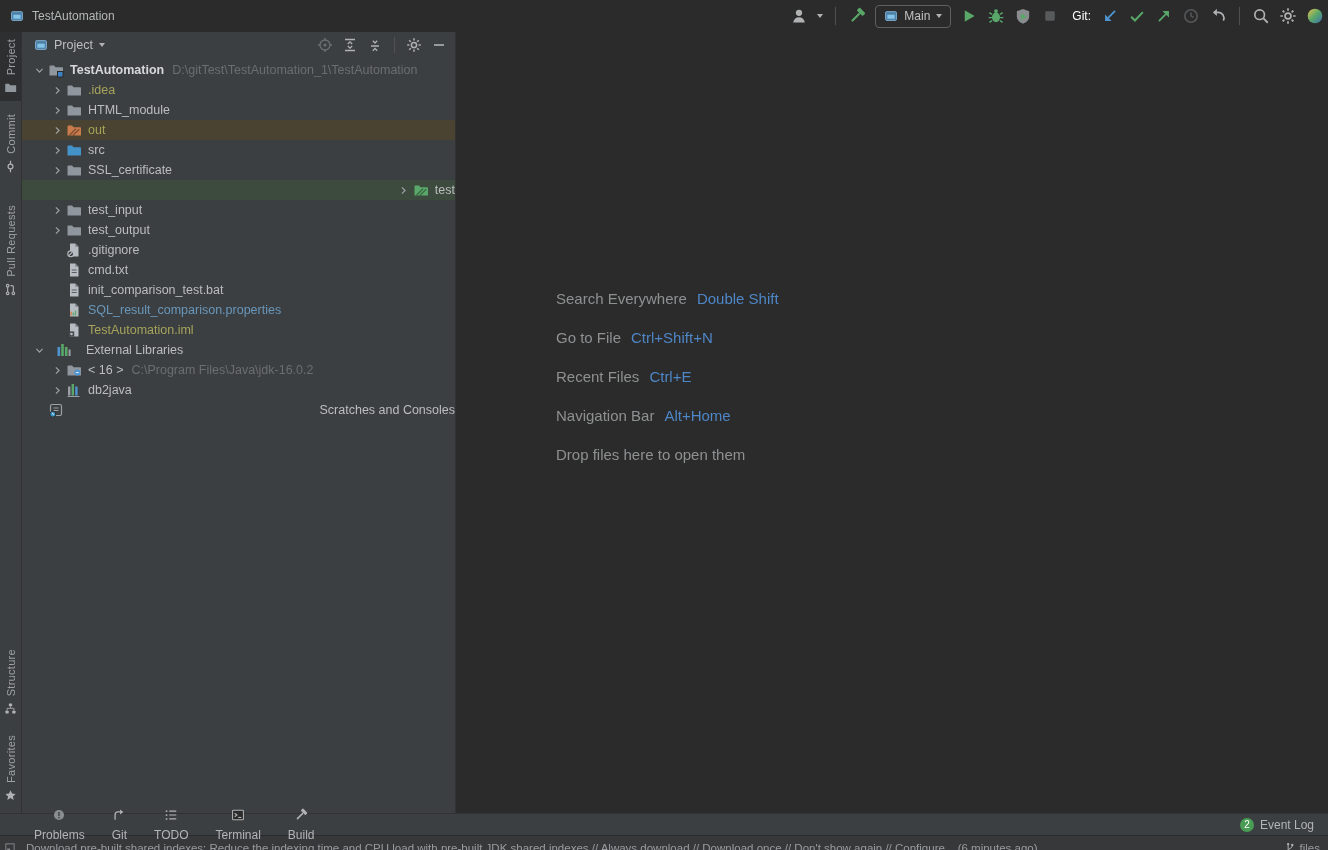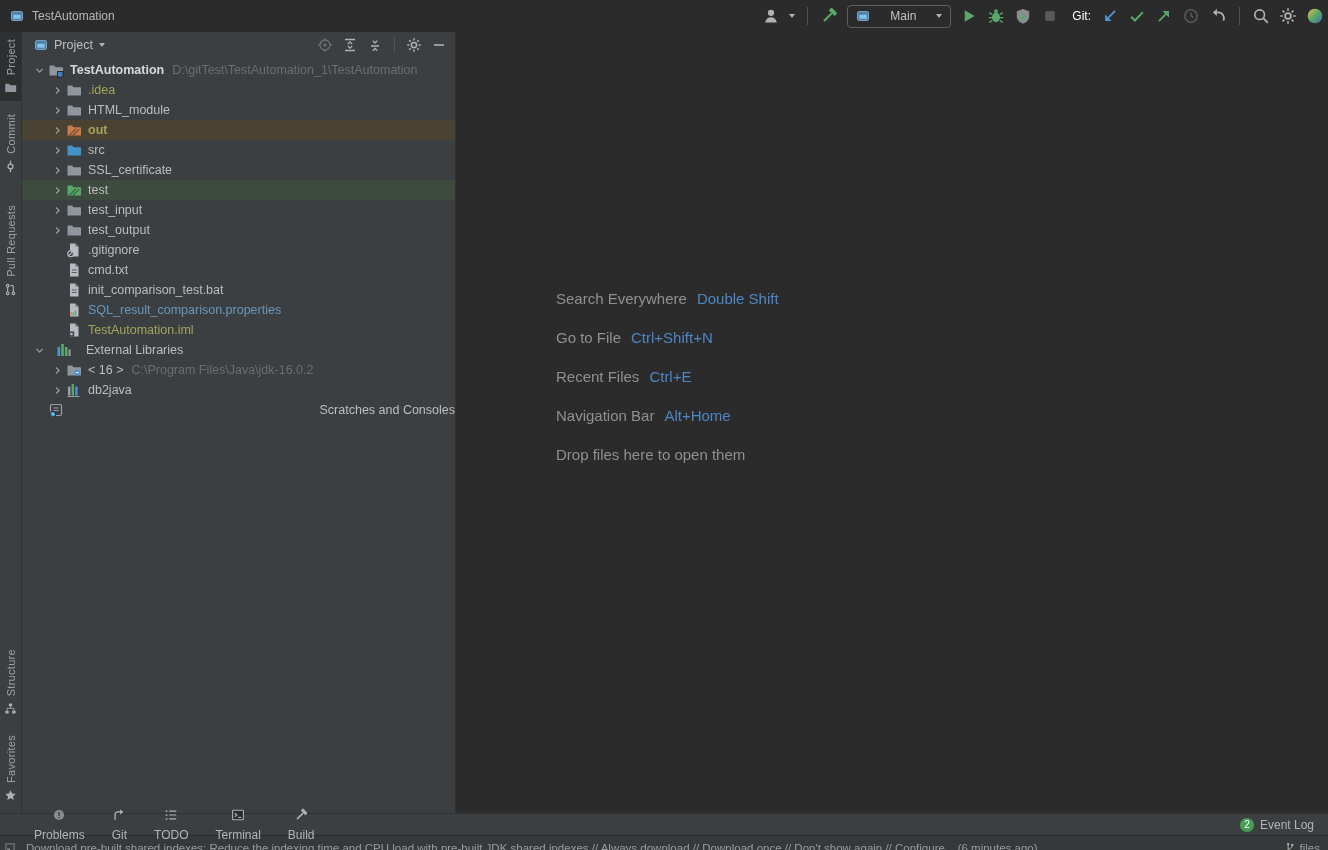--- a/index.html
+++ b/index.html
@@ -9,21 +9,21 @@
 
   
   .titlebar { height:32px; background:#2b2b2b; display:flex; align-items:center; justify-content:space-between; padding-left:10px; }
   .tb-left { display:flex; align-items:center; gap:8px; font-size:12px; color:#b5b8ba; }
   .icon14 { width:14px; height:14px; display:inline-flex; flex:none; }
   .main-toolbar { display:flex; align-items:center; gap:9px; padding-right:4px; height:100%; }
   .tb-icon { width:18px; height:18px; display:inline-flex; flex:none; cursor:pointer; }
   .tb-icon.dim { opacity:.55; }
   .tb-sep { width:1px; height:18px; background:#515151; margin:0 3px; }
   .caret { width:0; height:0; border-left:3.5px solid transparent; border-right:3.5px solid transparent; border-top:4px solid #AFB1B3; display:inline-block; }
-  .run-box { display:flex; align-items:center; gap:20px; border:1px solid #5e6062; border-radius:4px; padding:2px 8px; height:23px; cursor:pointer; }
+  .run-box { display:flex; align-items:center; gap:6px; border:1px solid #5e6062; border-radius:4px; padding:2px 8px; height:23px; cursor:pointer; }
   .run-box .lbl { font-size:12px; color:#c0c2c4; }
   .git-label { font-size:12px; color:#ffffff; margin:0 1px 0 4px; }
 
   
   .body-row { display:flex; height:781px; }
 
   
   .stripe { width:22px; background:#3c3f41; border-right:1px solid #323232; display:flex; flex-direction:column; justify-content:space-between; flex:none; }
   .stripe-group { display:flex; flex-direction:column; align-items:center; width:100%; }
   .stripe-tab { display:flex; flex-direction:column; align-items:center; gap:6px; padding:7px 0; width:100%; cursor:pointer; }
@@ -40,21 +40,21 @@
   .panel-header { height:26px; display:flex; align-items:center; gap:6px; padding:0 8px 0 12px; flex:none; }
   .panel-header .lbl { font-size:12.5px; color:#bcbec0; }
   .hdr-icons { margin-left:auto; display:flex; align-items:center; gap:9px; }
   .hdr-icon { width:16px; height:16px; display:inline-flex; cursor:pointer; }
   .hdr-icon.dim { opacity:.5; }
   .hdr-sep { width:1px; height:16px; background:#515151; margin:0 2px; }
 
   .tree { padding-top:2px; overflow:hidden; }
   .tree-row { display:flex; align-items:center; height:20px; font-size:12.5px; color:#bbbdbf; white-space:nowrap; cursor:pointer; }
   .row-excluded { background:#4a4331; }
-  .row-test { background:#3d4a3e; }
+  .row-test { background:#3d4a3e;justify-content:flex-end; }
   .chev { width:18px; height:16px; display:flex; align-items:center; justify-content:center; flex:none; }
   .chev svg { width:13px; height:13px; }
   .ticon { width:16px; height:16px; margin-right:6px; flex:none; display:inline-flex; }
   .tlabel.bold { font-weight:bold; color:#d6d8da; }
   .tlabel.ignored { color:#A6A35B; }
   .tlabel.modified { color:#6897BB; }
   .tpath { color:#6b6e70; margin-left:8px; }
 
   
   .editor { position:relative; flex:1; background:#2b2b2b; }
@@ -353,21 +353,21 @@
                 <path d="M6 4.2L10 8l-4 3.8" stroke="#9DA0A3" stroke-width="1.5" fill="none"></path>
               </svg>
             </span>
             <span class="ticon">
               <svg width="100%" height="100%" viewBox="0 0 16 16" xmlns="http://www.w3.org/2000/svg">
                 <path d="M1.5 13.5V4.2c0-.4.3-.7.7-.7h3.9l1.4 1.7h6.8c.4 0 .7.3.7.7v7.6z" fill="#8F969E"></path>
               </svg>
             </span>
             <span class="tlabel">HTML_module</span>
           </div>
-          <div class="tree-row row-excluded" style="padding-left: 26px; font-weight: bold;">
+          <div class="tree-row row-excluded" style="padding-left: 26px;">
             <span class="chev">
               <svg width="100%" height="100%" viewBox="0 0 16 16" xmlns="http://www.w3.org/2000/svg">
                 <path d="M6 4.2L10 8l-4 3.8" stroke="#9DA0A3" stroke-width="1.5" fill="none"></path>
               </svg>
             </span>
             <span class="ticon">
               <svg width="100%" height="100%" viewBox="0 0 16 16" xmlns="http://www.w3.org/2000/svg">
                 <path d="M1.5 13.5V4.2c0-.4.3-.7.7-.7h3.9l1.4 1.7h6.8c.4 0 .7.3.7.7v7.6z" fill="#C97B4C"></path>
                 <path d="M3.5 13.2L10 6.8M7 13.2L13.3 7.2" stroke="rgba(0,0,0,.38)" stroke-width="1.2"></path>
               </svg>

